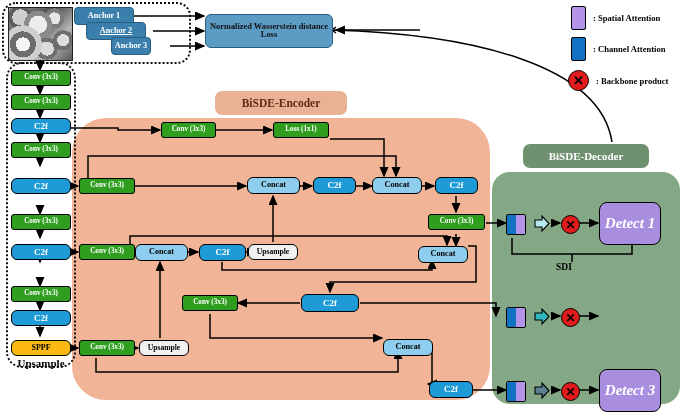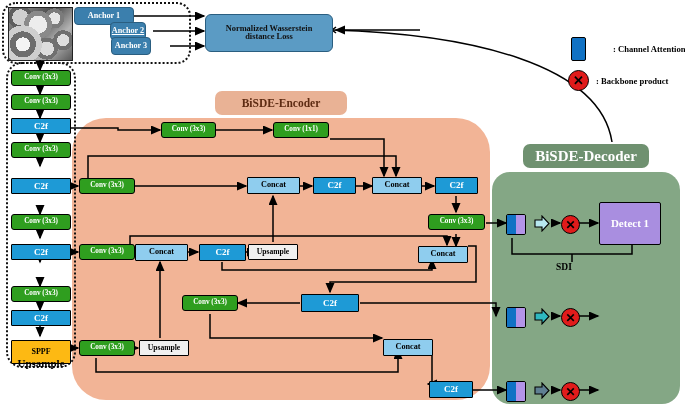--- a/index.html
+++ b/index.html
@@ -3,40 +3,40 @@
 <meta charset="utf-8">
 <style>
   html,body{margin:0;padding:0;background:#fff;}
   body{width:685px;height:418px;position:relative;overflow:hidden;
        font-family:"Liberation Serif",serif;}
   #stage{position:absolute;left:0;top:0;width:685px;height:418px;}
   svg#wires{position:absolute;left:0;top:0;width:685px;height:418px;pointer-events:none;}
 
   .node{position:absolute;box-sizing:border-box;display:flex;align-items:center;
         justify-content:center;text-align:center;border:1.4px solid #000;
-        border-radius:1px;font-weight:bold;line-height:1;}
+        border-radius:6px;font-weight:bold;line-height:1;}
   .conv{background:#2f9e1f;color:#fff;font-size:7.2px;border-radius:3px;}
   .c2f{background:#1e9ad6;color:#fff;font-size:9px;}
   .concat{background:#8fcdee;color:#000;font-size:8.2px;}
   .upsample{background:#f0f0f0;color:#000;font-size:7.6px;}
   .sppf{background:#fdb913;color:#000;font-size:8px;}
   .anchor{background:#3b7fad;color:#fff;font-size:8.2px;border-radius:4px;
           border:1px solid #2a5e80;}
   .loss{background:#5b9bc4;color:#111;font-size:8.4px;border-radius:6px;
-        border:1.2px solid #2a5e80;font-weight:bold;padding:18px;}
-  .detect{background:#a98ee0;color:#fff;font-size:11px;border-radius:2px;
-          border:1.6px solid #000;}
+        border:1.2px solid #2a5e80;font-weight:bold;padding:2px;}
+  .detect{background:#a98ee0;color:#fff;font-size:15px;border-radius:8px;
+          border:1.6px solid #000;font-style:italic;}
 
   .panel{position:absolute;box-sizing:border-box;}
   .encoder-body{background:#f2b496;border-radius:34px;}
   .decoder-body{background:#84a785;border-radius:18px;}
   .title-chip{position:absolute;display:flex;align-items:center;justify-content:center;
               border-radius:7px;font-weight:bold;}
   .enc-title{background:#e9b295;color:#5d2b12;font-size:11.5px;}
-  .dec-title{background:#6f9170;color:#fff;font-size:15px;}
+  .dec-title{background:#6f9170;color:#fff;font-size:11px;}
 
   .dashed{position:absolute;box-sizing:border-box;border:2px dotted #111;}
   .dash-top{border-radius:14px;}
   .dash-bb{border-radius:16px;}
 
   .thumb{position:absolute;overflow:hidden;border:1px solid #222;
     background:
       radial-gradient(circle at 22% 70%, #f4f4f4 0 7px, #6d6d6d 7px 13px, #cfcfcf 13px 19px, rgba(0,0,0,0) 19px),
       radial-gradient(circle at 46% 32%, #ededed 0 9px, #8a8a8a 9px 14px, rgba(0,0,0,0) 14px),
       radial-gradient(circle at 72% 20%, #e6e6e6 0 6px, #7b7b7b 6px 10px, rgba(0,0,0,0) 10px),
@@ -184,39 +184,39 @@
     <g stroke="#000" stroke-width="1.5" fill="none">
       <path d="M332,30 C470,34 600,64 612,142" marker-start="url(#ah)"></path>
       <path d="M336,27 L332,30 L336,33"></path>
     </g>
     <g stroke="#000" stroke-width="1.5" fill="none" marker-end="url(#ah)">
       <path d="M420,30 L336,30"></path>
     </g>
   </svg>
 
   <div class="node anchor" style="left:74px;top:7px;width:60px;height:18px;text-align:right;">Anchor 1</div>
-  <div class="node anchor" style="left:110px;top:22px;width:36px;height:18px;text-decoration:underline;">Anchor 2</div>
+  <div class="node anchor" style="left:86px;top:22px;width:60px;height:18px;text-decoration:underline;">Anchor 2</div>
   <div class="node anchor" style="left:111px;top:37px;width:40px;height:18px;">Anchor 3</div>
 
   <div class="node loss" style="left:205px;top:14px;width:128px;height:34px;">Normalized Wasserstein distance Loss</div>
 
   <div class="node conv" style="left:11px;top:70px;width:60px;height:16px;">Conv (3x3)</div>
   <div class="node conv" style="left:11px;top:94px;width:60px;height:16px;">Conv (3x3)</div>
   <div class="node c2f" style="left:11px;top:118px;width:60px;height:16px;">C2f</div>
   <div class="node conv" style="left:11px;top:142px;width:60px;height:16px;">Conv (3x3)</div>
   <div class="node c2f" style="left:11px;top:178px;width:60px;height:16px;">C2f</div>
   <div class="node conv" style="left:11px;top:214px;width:60px;height:16px;">Conv (3x3)</div>
   <div class="node c2f" style="left:11px;top:244px;width:60px;height:16px;">C2f</div>
   <div class="node conv" style="left:11px;top:286px;width:60px;height:16px;">Conv (3x3)</div>
   <div class="node c2f" style="left:11px;top:310px;width:60px;height:16px;">C2f</div>
-  <div class="node sppf" style="left:11px;top:340px;width:60px;height:24px;">SPPF</div>
+  <div class="node sppf" style="left:11px;top:340px;width:60px;height:16px;">SPPF</div>
   <div class="bb-label" style="left:10px;top:357px;width:62px;text-align:center;">Upsample</div>
 
   <div class="node conv" style="left:161px;top:122px;width:55px;height:16px;">Conv (3x3)</div>
-  <div class="node conv" style="left:273px;top:122px;width:56px;height:16px;">Conv (1x1)</div>
+  <div class="node conv" style="left:273px;top:122px;width:56px;height:16px;">Loss (1x1)</div>
 
   <div class="node conv" style="left:79px;top:178px;width:56px;height:16px;">Conv (3x3)</div>
   <div class="node concat" style="left:247px;top:177px;width:53px;height:17px;">Concat</div>
   <div class="node c2f" style="left:313px;top:177px;width:43px;height:17px;">C2f</div>
   <div class="node concat" style="left:372px;top:177px;width:50px;height:17px;">Concat</div>
   <div class="node c2f" style="left:435px;top:177px;width:43px;height:17px;">C2f</div>
   <div class="node conv" style="left:428px;top:214px;width:57px;height:16px;">Conv (3x3)</div>
 
   <div class="node conv" style="left:79px;top:244px;width:56px;height:16px;">Conv (3x3)</div>
   <div class="node concat" style="left:135px;top:244px;width:53px;height:17px;">Concat</div>
@@ -260,22 +260,27 @@
   <div class="attnpair" style="left:506px;top:381px;">
     <i class="ap-blue"></i>
     <i class="ap-purple"></i>
   </div>
   <div class="bigarrow" style="left:534px;top:382px;">
     <svg viewBox="0 0 16 17" width="16" height="17">
       <path d="M1,5 L8,5 L8,1 L15,8.5 L8,16 L8,12 L1,12 Z" fill="#5f7f92" stroke="#000" stroke-width="1.1"></path>
     </svg>
   </div>
   <div class="hadamard" style="left:561px;top:382px;">✕</div>
-
-  <div class="legend-item" style="left:571px;top:37px;gap:20px;">
+  <div class="node detect" style="left:599px;top:369px;width:62px;height:43px;">Detect 3</div>
+
+  <div class="legend-item" style="left:571px;top:6px;">
+    <div class="sw-spatial"></div>
+    <span class="legend-label">: Spatial Attention</span>
+  </div>
+  <div class="legend-item" style="left:571px;top:37px;">
     <div class="sw-channel"></div>
     <span class="legend-label">: Channel Attention</span>
   </div>
   <div class="legend-item" style="left:568px;top:70px;">
     <div class="sw-hadamard">✕</div>
     <span class="legend-label">: Backbone product</span>
   </div>
 
 </div>
 

